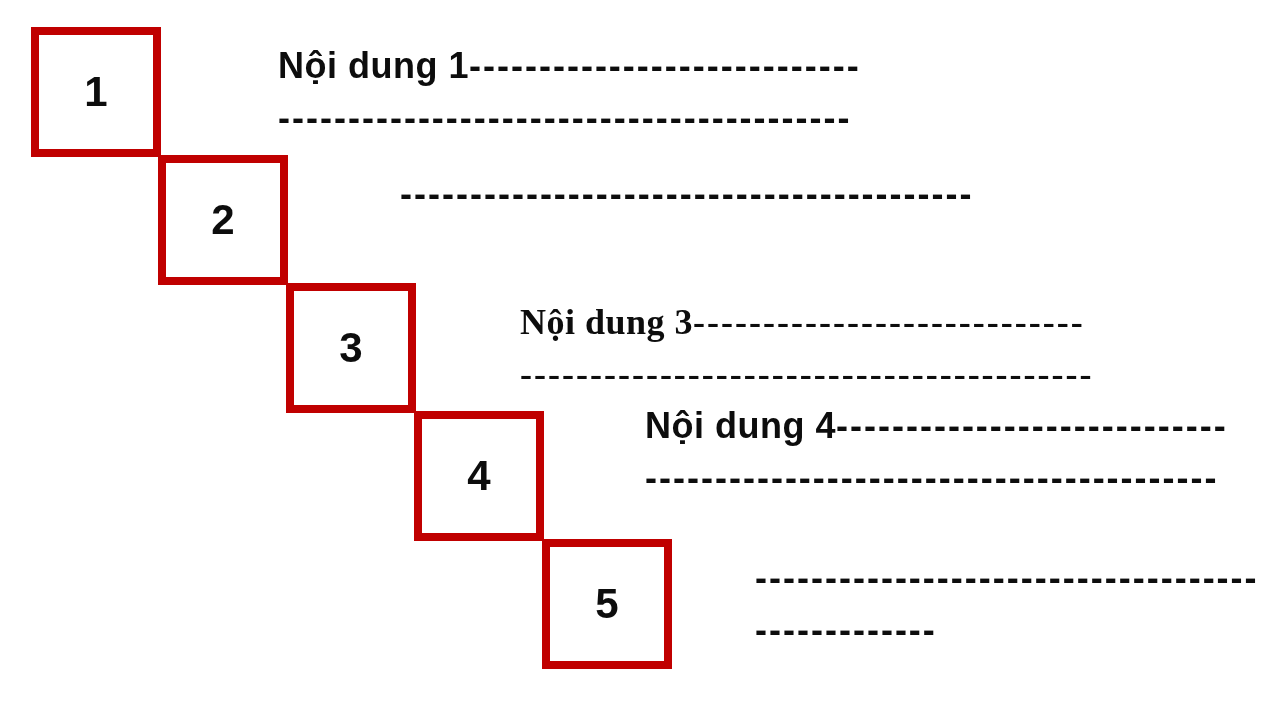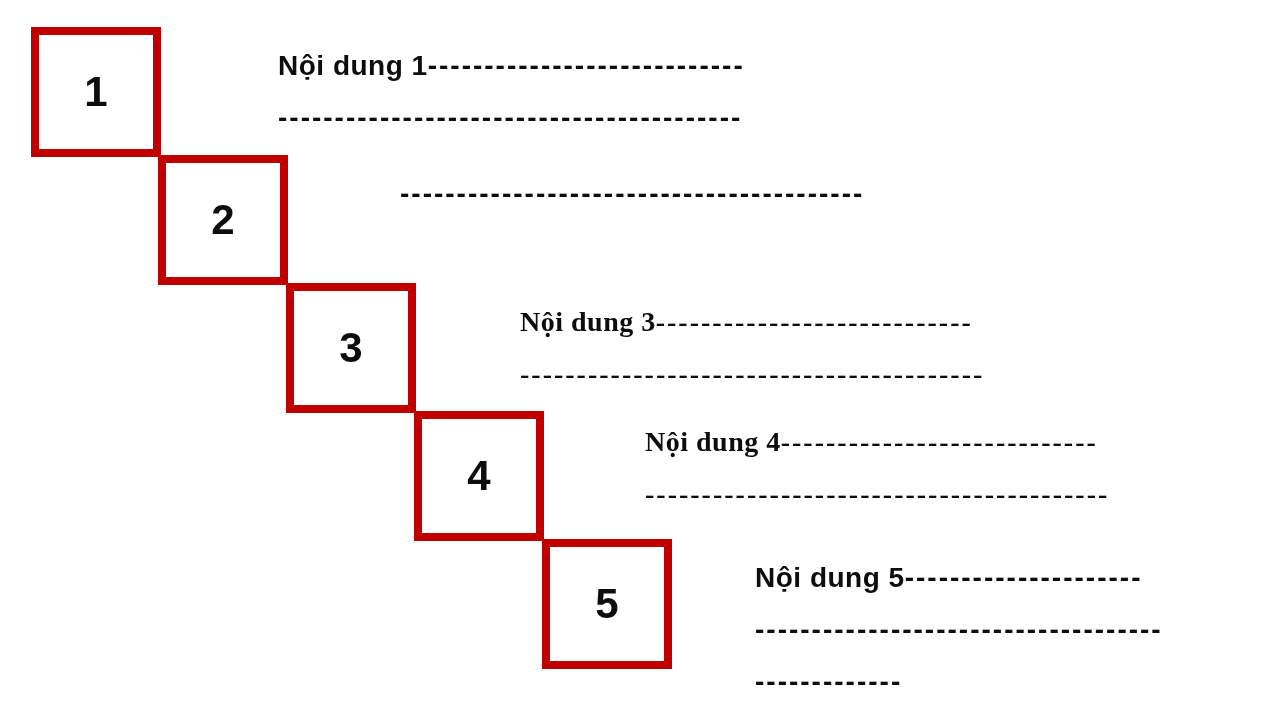--- a/index.html
+++ b/index.html
@@ -36,30 +36,30 @@
   .sq1 { left: 31px;  top: 27px; }
   .sq2 { left: 158px; top: 155px; }
   .sq3 { left: 286px; top: 283px; }
   .sq4 { left: 414px; top: 411px; }
   .sq5 { left: 542px; top: 539px; }
 
   .textblock {
     position: absolute;
     color: var(--ink);
     font-weight: bold;
-    font-size: 28px;
+    font-size: 36px;
     line-height: 52px;
     white-space: nowrap;
   }
   .textblock .label { letter-spacing: 0.5px; }
   .textblock .dash  { letter-spacing: 2px; }
   .txt1 { left: 278px; top: 40px; }
   .txt2 { left: 400px; top: 168px; }
   .txt3 { left: 520px; top: 296px; font-family: Liberation Serif, serif; }
-  .txt4 { left: 645px; top: 416px; font-family: Liberation Serif, serif; }
+  .txt4 { left: 645px; top: 400px; }
   .txt5 { left: 755px; top: 552px; }
 </style>
 </head>
 <body>
 
 <div class="canvas">
 
   <div class="square sq1">
     <span class="num">1</span>
   </div>
@@ -93,18 +93,17 @@
     <div class="dash"></div>
   </div>
 
   <div class="textblock txt4">
     <div><span class="label">Nội dung 4</span><span class="dash">----------------------------</span></div>
     <div class="dash">-----------------------------------------</div>
     <div class="dash"></div>
   </div>
 
   <div class="textblock txt5">
-    <div><span class="label">Nội dung 5</span><span class="dash">---------------------</span></div>
     <div class="dash">------------------------------------</div>
     <div class="dash">-------------</div>
   </div>
 
 </div>
 
 </body></html>

